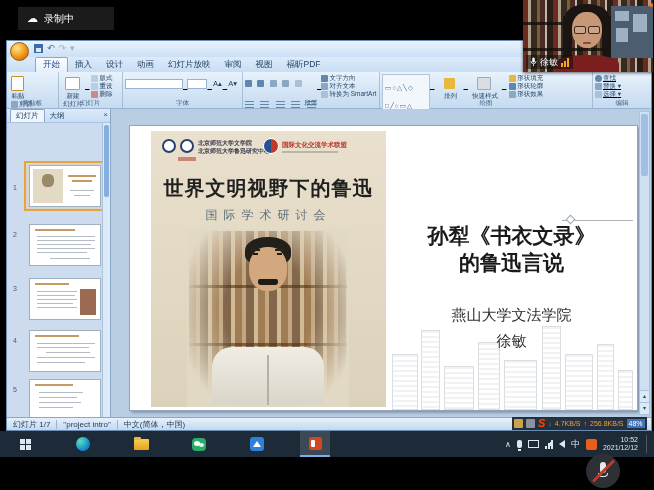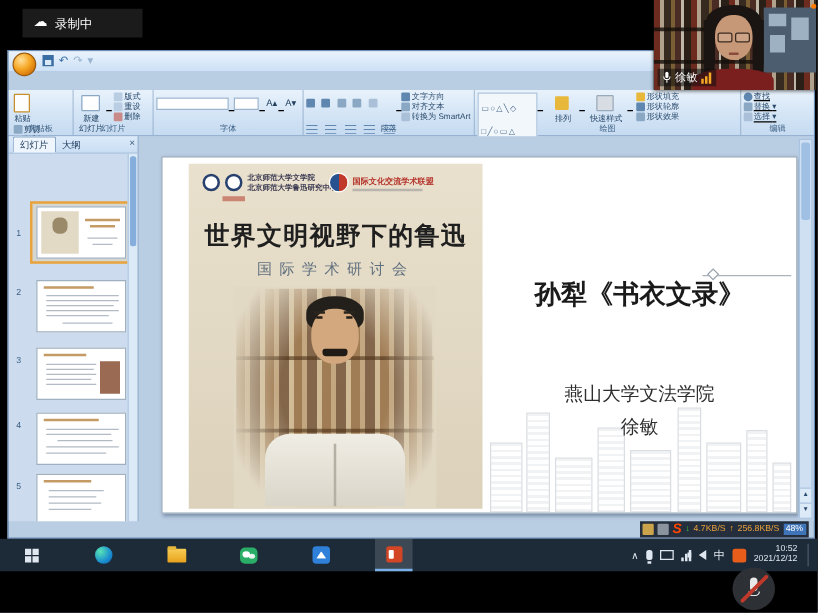--- a/index.html
+++ b/index.html
@@ -188,20 +188,30 @@
     <div id="titlebar">
       <div id="qat">
         <span class="floppy"></span>
         <span>↶</span>
         <span class="dim">↷</span>
         <span class="dim">▾</span>
       </div>
     </div>
     <div id="orb"></div>
 
+    <div id="tabrow">
+      <span class="rtab active">开始</span>
+      <span class="rtab">插入</span>
+      <span class="rtab">设计</span>
+      <span class="rtab">动画</span>
+      <span class="rtab">幻灯片放映</span>
+      <span class="rtab">审阅</span>
+      <span class="rtab">视图</span>
+      <span class="rtab">福昕PDF</span>
+    </div>
 
     <div id="ribbon">
 
       <div class="rgroup" style="width:52px">
         <span class="bigbtn" style="width:18px">
           <span class="mi" style="width:11px;height:13px;background:#fdfdfd;border:1px solid #c8902c"></span>
           <span class="rtxt" style="display:block">粘贴</span>
         </span>
         <span class="col" style="margin-left:2px">
           <span class="rtxt" style="display:block"><i class="mi" style="background:#8aa7c4"></i><span>剪切</span></span>
@@ -395,32 +405,40 @@
           <div class="bldg" style="left:52px;width:30px;height:44px"></div>
           <div class="bldg" style="left:86px;width:22px;height:68px"></div>
           <div class="bldg" style="left:112px;width:33px;height:50px"></div>
           <div class="bldg" style="left:150px;width:19px;height:84px"></div>
           <div class="bldg" style="left:173px;width:28px;height:56px"></div>
           <div class="bldg" style="left:205px;width:17px;height:66px"></div>
           <div class="bldg" style="left:226px;width:15px;height:40px"></div>
         </div>
         <div id="s-title">
           <div>孙犁《书衣文录》</div>
+          <div>的鲁迅言说</div>
         </div>
         <div id="s-aff">燕山大学文法学院</div>
         <div id="s-auth">徐敏</div>
       </div>
 
       <div id="vscroll">
         <div class="th"></div>
         <div class="nav" style="bottom:12px">▴</div>
         <div class="nav" style="bottom:0">▾</div>
       </div>
     </div>
 
+    <div id="statusbar">
+      <span>幻灯片 1/7</span>
+      <span class="sep"></span>
+      <span>"project intro"</span>
+      <span class="sep"></span>
+      <span>中文(简体，中国)</span>
+    </div>
   </div>
 
   <div id="webcam" class="abs">
     <div class="books"></div>
     <div class="shelf1"></div>
       <div class="shelf2"></div>
     <div class="screenpanel">
       <i style="left:4px;top:5px;width:14px;height:10px"></i>
       <i style="left:22px;top:8px;width:14px;height:18px"></i>
       <i style="left:5px;top:22px;width:12px;height:14px"></i>

